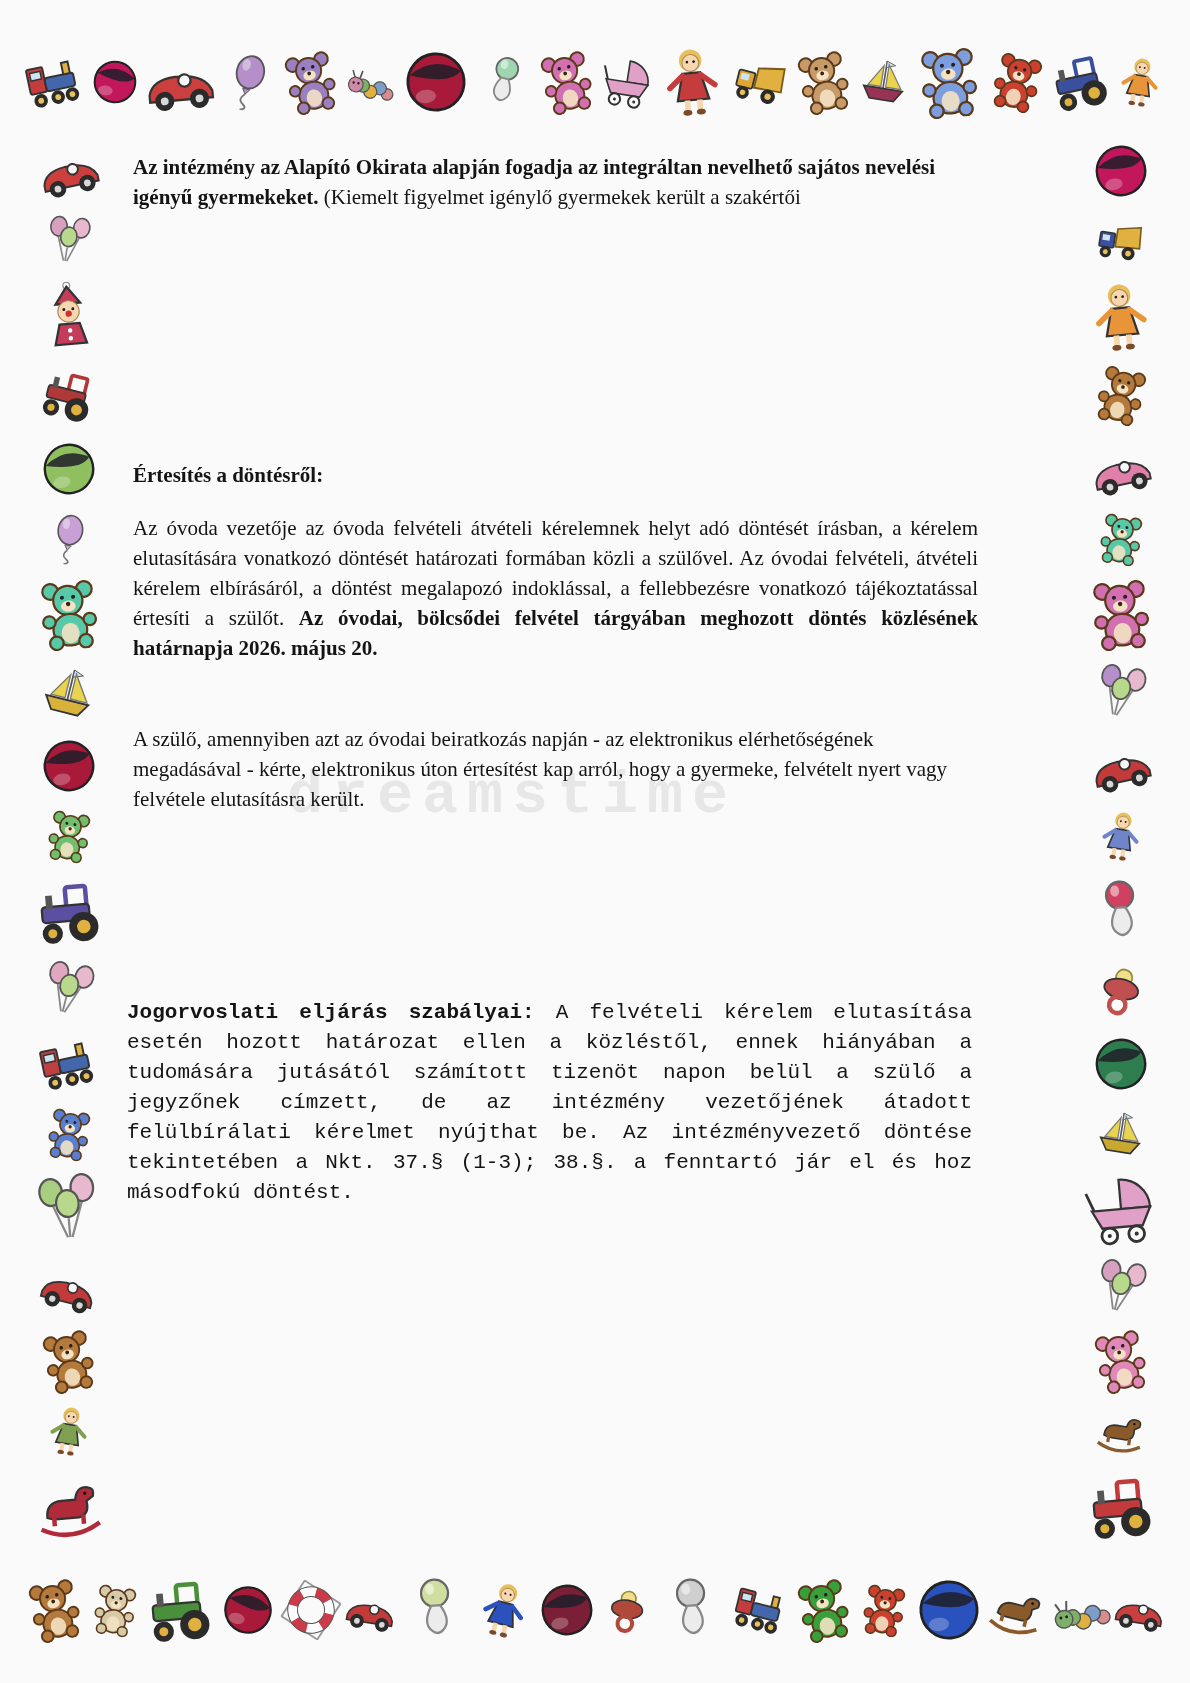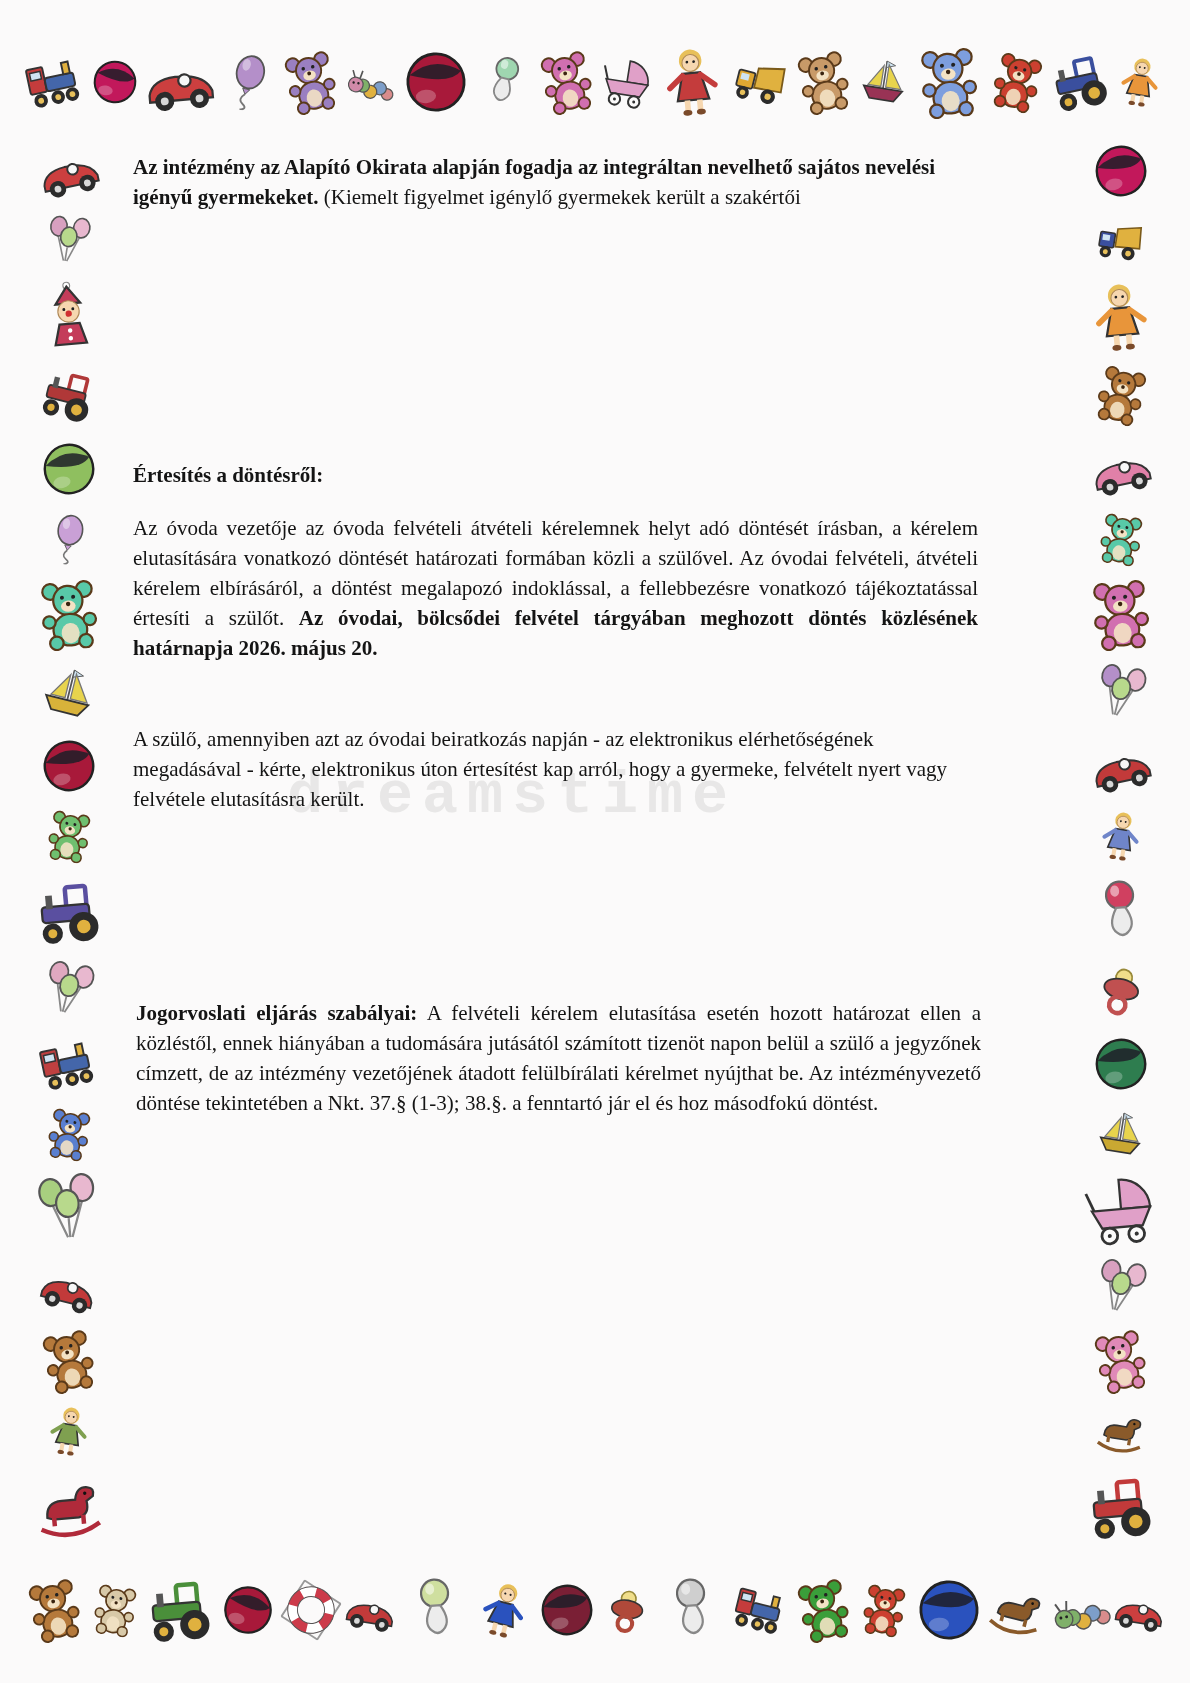--- a/index.html
+++ b/index.html
@@ -24,21 +24,21 @@
   .toy:nth-child(4n+3){transform:rotate(-5deg);width:72px;height:72px;}
   .toy:nth-child(4n)  {transform:rotate(14deg);width:58px;height:58px;}
   
   .para{position:absolute;font-size:21px;line-height:30px;z-index:1;}
   .para b,.para strong{font-weight:bold;}
   .p-intro   {top:131px;left:133px;width:822px;}
   .p-second  {top:313px;left:133px;width:845px;}
   .p-heading {top:443px;left:133px;width:845px;font-weight:bold;}
   .p-decision{top:492px;left:133px;width:845px;text-align:justify;font-family:Liberation Serif, serif;}
   .p-parent  {top:703px;left:133px;width:845px;}
-  .p-appeal  {top:977px;left:136px;width:845px;text-align:justify;}
+  .p-appeal  {top:977px;left:127px;width:845px;text-align:justify;font-family:Liberation Mono, monospace;}
   .watermark{
     position:absolute;top:762px;left:287px;z-index:0;
     font-family:Liberation Mono, monospace;
     font-weight:bold;font-size:60px;letter-spacing:9px;
     color:#dededd;opacity:.65;user-select:none;
   }
   svg.defs-holder{position:absolute;width:0;height:0;overflow:hidden;}
 </style>
 </head>
 <body>

